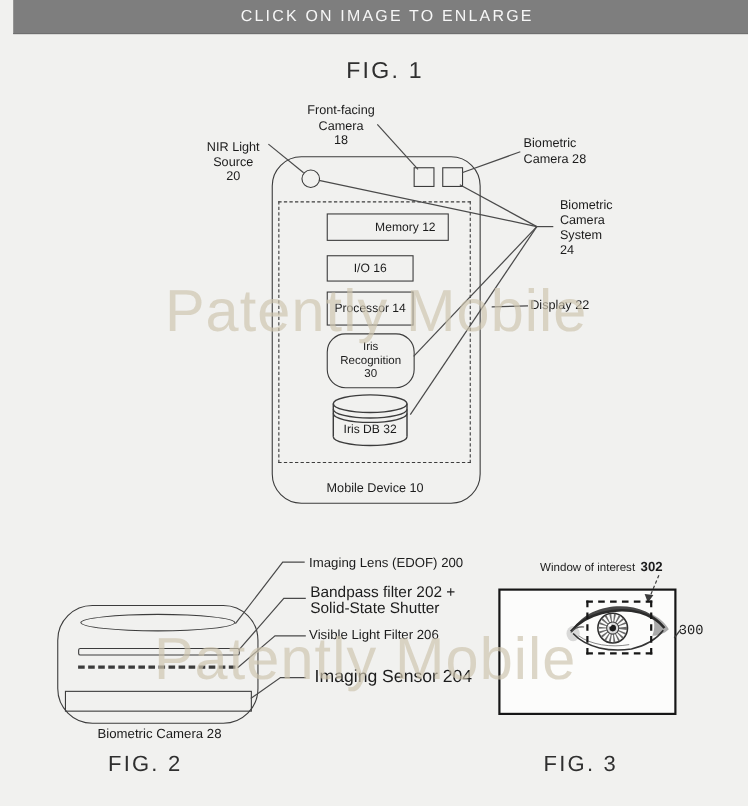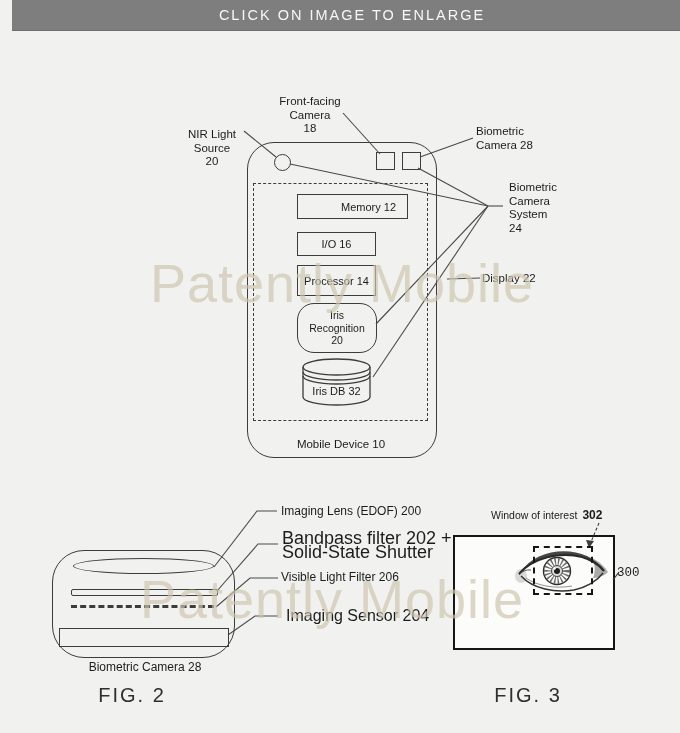--- a/index.html
+++ b/index.html
@@ -52,33 +52,34 @@
 </style>
 </head>
 <body>
 
 <div class="stage">
 
   <div class="hdr">
     <span>CLICK ON IMAGE TO ENLARGE</span>
   </div>
 
+  <div class="figtitle" style="left:285px;top:53px;width:130px;">FIG. 1</div>
 
   <div class="phone"></div>
   <div class="disp"></div>
   <div class="box" style="left:274px;top:154px;width:15px;height:15px;border-radius:50%;"></div>
   <div class="box" style="left:376px;top:152px;width:17px;height:16px;border-width:1.5px;"></div>
   <div class="box" style="left:402px;top:152px;width:17px;height:16px;border-width:1.5px;"></div>
 
   <div class="box" style="left:297px;top:194px;width:77px;height:23px;padding-left:32px;">Memory 12</div>
   <div class="box" style="left:297px;top:232px;width:77px;height:22px;">I/O 16</div>
   <div class="box" style="left:297px;top:265px;width:77px;height:29px;">Processor 14</div>
   <div class="box" style="left:297px;top:303px;width:78px;height:48px;border-radius:17px;white-space:pre-line;font-size:10.5px;line-height:12.5px;">Iris
 Recognition
-20</div>
+30</div>
   <div class="box nob" style="left:303px;top:383px;width:67px;height:16px;z-index:2;">Iris DB 32</div>
   <div class="box nob" style="left:253px;top:436px;width:176px;height:15px;font-size:11.5px;">Mobile Device 10</div>
 
   <div class="lbl ctr" style="left:270px;top:95px;width:80px;">Front-facing
 Camera
 18</div>
   <div class="lbl ctr" style="left:183px;top:128px;width:58px;">NIR Light
 Source
 20</div>
   <div class="lbl" style="left:476px;top:125px;">Biometric
@@ -90,21 +91,21 @@
   <div class="lbl" style="left:482px;top:272px;">Display 22</div>
 
   <div class="cam-body"></div>
   <div class="lens"></div>
   <div class="bar"></div>
   <div class="dash-line"></div>
   <div class="sensor"></div>
   <div class="box nob" style="left:80px;top:659px;width:130px;height:16px;font-size:12px;">Biometric Camera 28</div>
 
   <div class="lbl" style="left:281px;top:505px;font-size:12px;">Imaging Lens (EDOF)  200</div>
-  <div class="lbl" style="left:282px;top:531px;font-size:18px;line-height:14px;">Bandpass filter 202 +
+  <div class="lbl" style="left:282px;top:531px;font-size:14px;line-height:14px;">Bandpass filter 202 +
 Solid-State Shutter</div>
   <div class="lbl" style="left:281px;top:571px;font-size:12px;">Visible Light Filter 206</div>
   <div class="lbl" style="left:286px;top:609px;font-size:16px;">Imaging Sensor 204</div>
 
   <div class="box300"></div>
   <div class="woi"></div>
   <div class="f3cap">
     <span>Window of interest</span><b>302</b>
   </div>
   <div class="n300">300</div>

